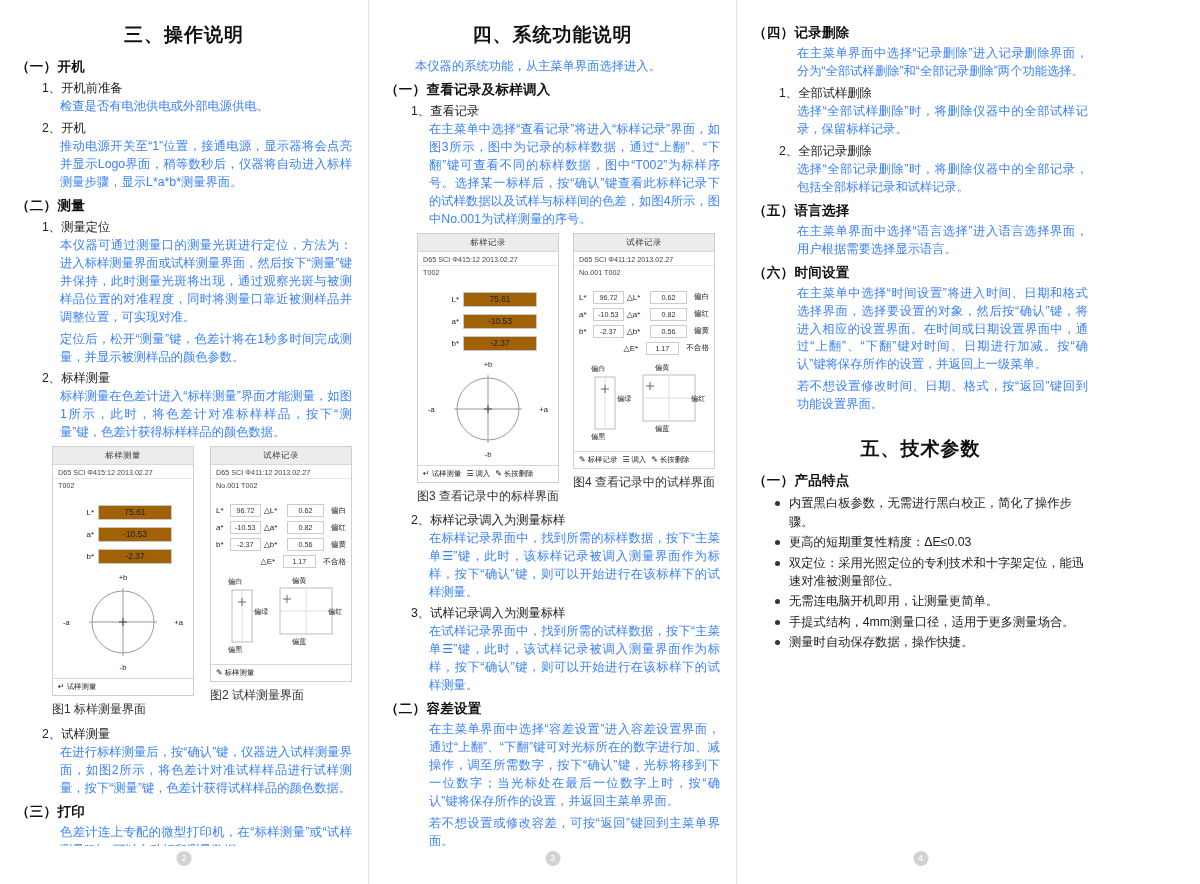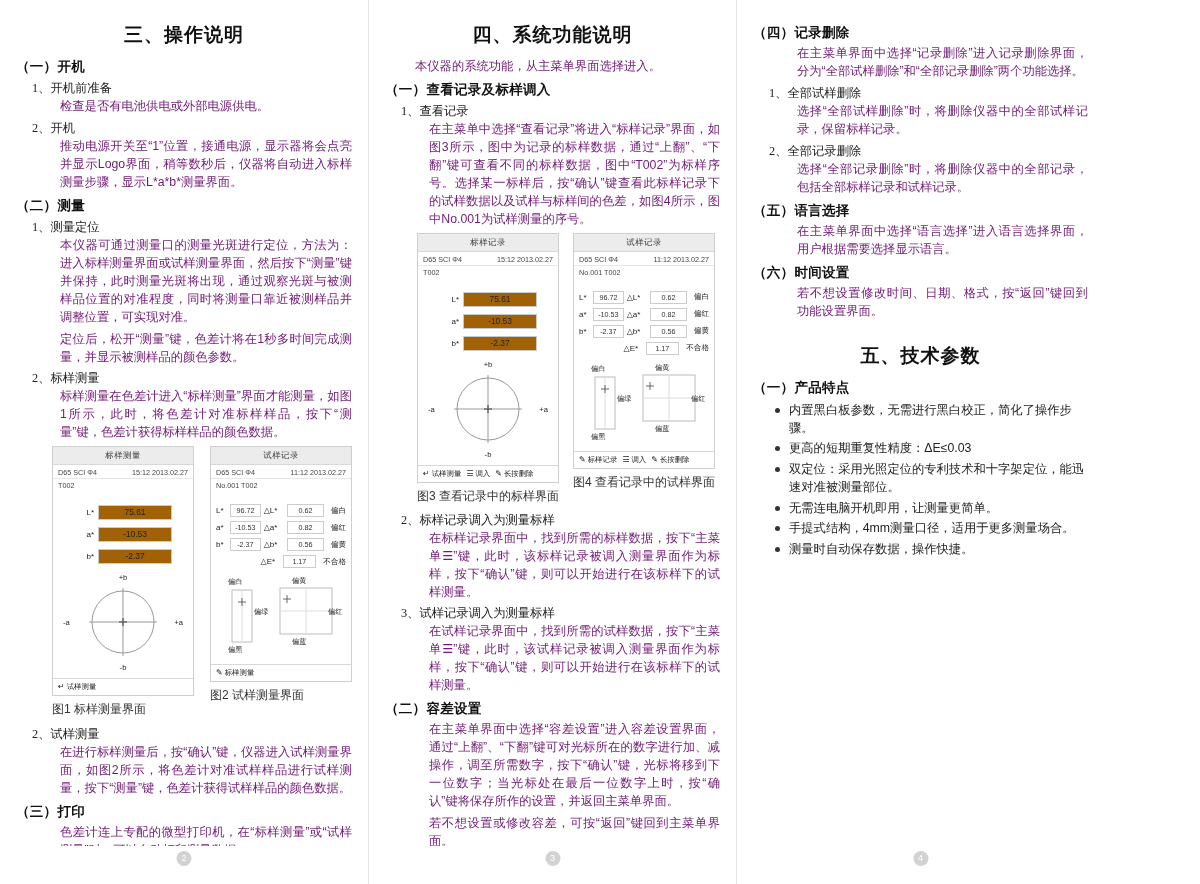--- a/index.html
+++ b/index.html
@@ -44,31 +44,30 @@
 
   .h2{
     font-size:13.5px;
     font-weight:bold;
     margin:5px 0 3px 0;
     color:#111;
     letter-spacing:0.3px;
   }
   .h3{
     font-size:12.3px;
-    margin:4px 0 1px 16px;
+    margin:4px 0 1px 26px;
     color:#222;
-    font-family:Liberation Serif, serif;
   }
   p.body{
     font-size:12.3px;
     line-height:1.46;
     margin:1px 0 4px 44px;
     text-align:justify;
     text-justify:inter-ideograph;
-    color:#701a75;
+    color:#3b82f6;
   }
   p.body.lead{margin-left:30px;}
 
   ul.features{
     list-style:none;
     margin:4px 0 0 0;
     padding:0 0 0 22px;
   }
   ul.features li{
     font-size:12.3px;
@@ -105,21 +104,21 @@
   .screen .title{
     background:#ececec;
     border-bottom:1px solid #d8d8d8;
     text-align:center;
     font-size:8.4px;
     padding:3px 0 3px 0;
     color:#333;
     letter-spacing:0.5px;
   }
   .screen .meta{
-    display:flex;justify-content:space-between;
+    display:flex;justify-content:flex-start;
     padding:3px 5px 1px 5px;
     font-size:7.2px;
     color:#444;
     border-bottom:1px solid #e8e8e8;
   }
   .screen .sub{
     padding:2px 5px 3px 5px;
     font-size:7.2px;
     color:#444;
   }
@@ -527,20 +526,21 @@
       <p class="body">在主菜单界面中选择“记录删除”进入记录删除界面，分为“全部试样删除”和“全部记录删除”两个功能选择。</p>
       <div class="h3">1、全部试样删除</div>
       <p class="body">选择“全部试样删除”时，将删除仪器中的全部试样记录，保留标样记录。</p>
       <div class="h3">2、全部记录删除</div>
       <p class="body">选择“全部记录删除”时，将删除仪器中的全部记录，包括全部标样记录和试样记录。</p>
 
       <div class="h2">（五）语言选择</div>
       <p class="body">在主菜单界面中选择“语言选择”进入语言选择界面，用户根据需要选择显示语言。</p>
 
       <div class="h2">（六）时间设置</div>
+      <p class="body">在主菜单中选择“时间设置”将进入时间、日期和格式选择界面，选择要设置的对象，然后按“确认”键，将进入相应的设置界面。在时间或日期设置界面中，通过“上翻”、“下翻”键对时间、日期进行加减。按“确认”键将保存所作的设置，并返回上一级菜单。</p>
       <p class="body">若不想设置修改时间、日期、格式，按“返回”键回到功能设置界面。</p>
 
       <h1 class="section-title tight">五、技术参数</h1>
 
       <div class="h2">（一）产品特点</div>
       <ul class="features">
         <li>内置黑白板参数，无需进行黑白校正，简化了操作步骤。</li>
         <li>更高的短期重复性精度：ΔE≤0.03</li>
         <li>双定位：采用光照定位的专利技术和十字架定位，能迅速对准被测量部位。</li>
         <li>无需连电脑开机即用，让测量更简单。</li>

